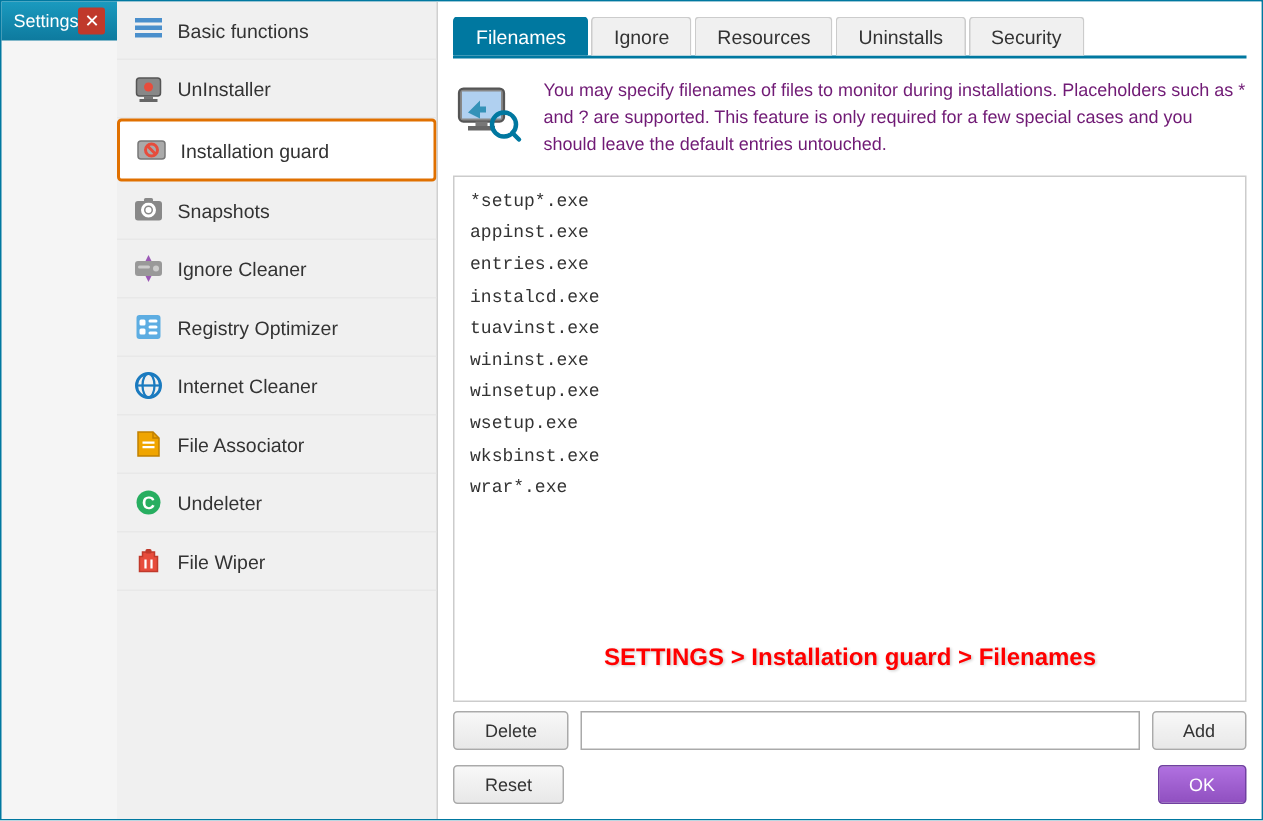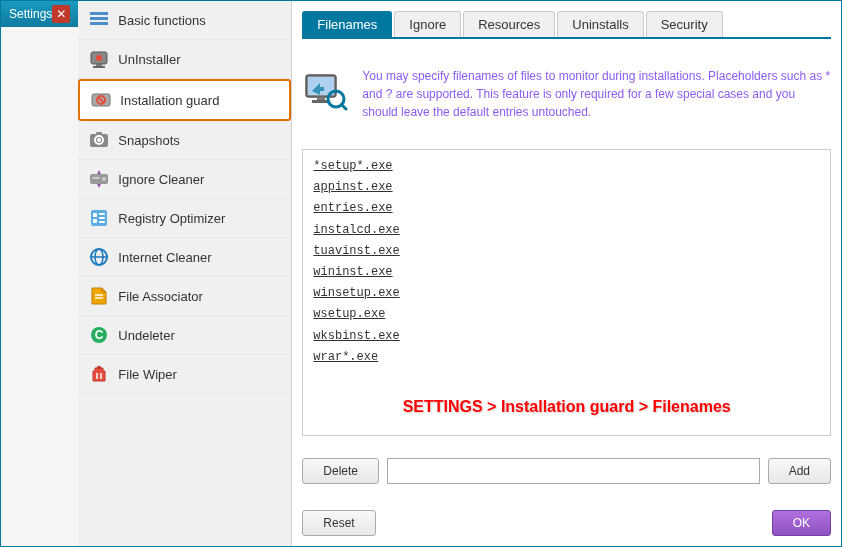--- a/index.html
+++ b/index.html
@@ -84,21 +84,20 @@
     .sidebar-label {
       font-size: 13px;
       color: #333;
     }
     .main-panel {
       flex: 1;
       display: flex;
       flex-direction: column;
       background: white;
       padding: 10px;
-      gap: 16px;
     }
     .tabs {
       display: flex;
       gap: 0;
       border-bottom: 2px solid #0078a0;
       margin-bottom: 12px;
     }
     .tab {
       padding: 5px 14px;
       cursor: pointer;
@@ -124,35 +123,34 @@
     .info-icon {
       width: 48px;
       height: 48px;
       flex-shrink: 0;
       display: flex;
       align-items: center;
       justify-content: center;
     }
     .info-text {
       font-size: 12px;
-      color: #8b5cf6;
+      color: #701a75;
       line-height: 1.5;
     }
     .filelist-area {
       flex: 1;
       border: 1px solid #ccc;
       background: white;
       overflow-y: auto;
       padding: 6px 8px;
       font-size: 12px;
       font-family: 'Courier New', monospace;
       color: #333;
       line-height: 1.6;
       position: relative;
-      text-decoration: underline;
     }
     .watermark {
       position: absolute;
       bottom: 15px;
       left: 50%;
       transform: translateX(-50%);
       color: red;
       font-size: 16px;
       font-weight: bold;
       font-family: Arial, sans-serif;

